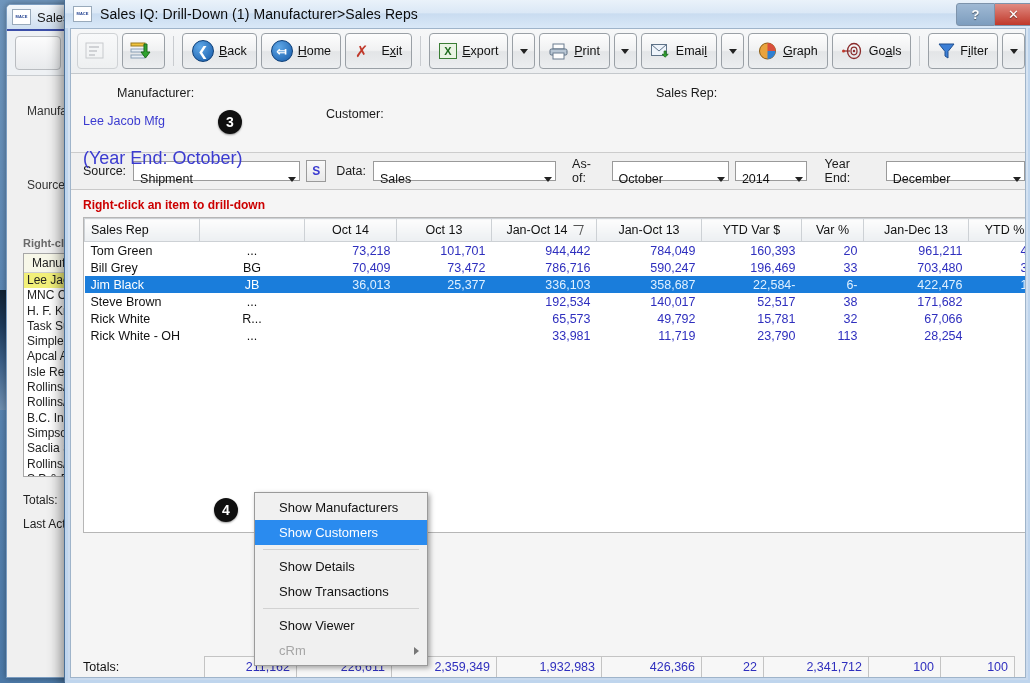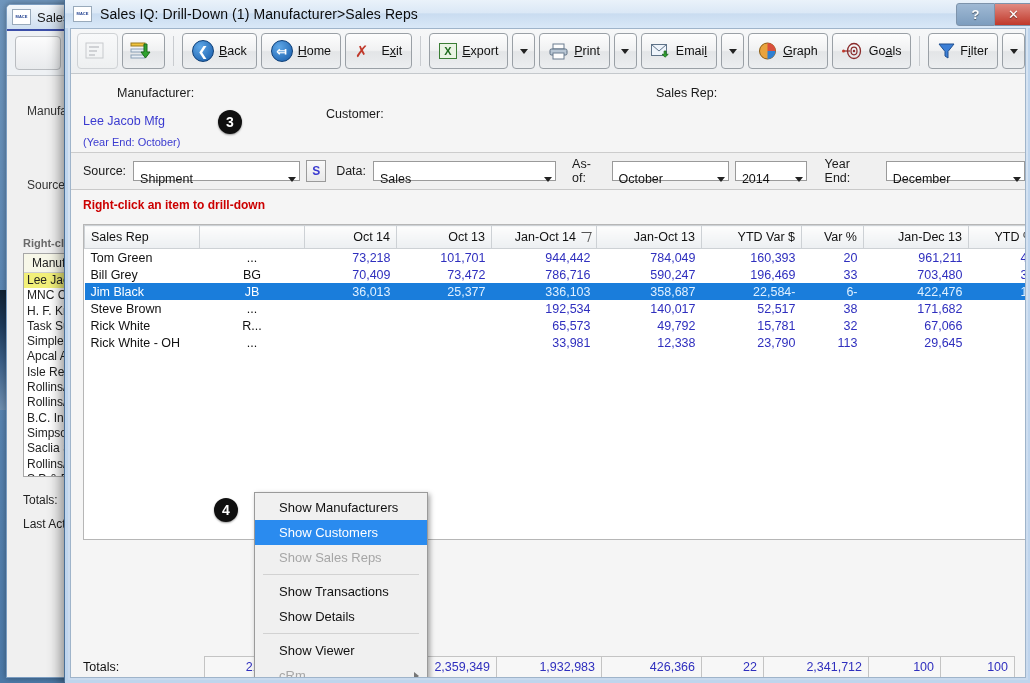--- a/index.html
+++ b/index.html
@@ -122,21 +122,21 @@
 
   
   #info{
     position:relative;height:78px;background:#f5f5f5;border-bottom:1px solid #ccc;
   }
   #info .lbl{position:absolute;font-size:12.5px;color:#1a1a1a;}
   #mfr-lbl{left:12px;top:12px;margin-left:34px;}
   #cust-lbl{left:255px;top:12px;margin-top:21px;}
   #rep-lbl{left:585px;top:12px;}
   #mfr-val{left:12px;top:40px;color:#3b3bd0;font-size:12.5px;position:absolute;}
-  #mfr-ye{left:12px;top:62px;color:#3b3bd0;font-size:11px;position:absolute;}
+  #mfr-ye{left:12px;top:74px;color:#3b3bd0;font-size:18px;position:absolute;}
   .badge{
     position:absolute;width:24px;height:24px;border-radius:50%;background:#101010;
     color:#fff;font-size:14px;font-weight:bold;display:flex;align-items:center;justify-content:center;
     box-shadow:0 1px 2px rgba(0,0,0,.4);
   }
   #badge3{left:147px;top:36px;}
   #badge4{left:143px;top:308px;z-index:60;}
 
   
   #filters{
@@ -151,27 +151,27 @@
   }
   .combo .arrow-dn{margin-left:6px;}
   .sbtn{
     width:18px;height:20px;border:1px solid #9a9a9a;background:linear-gradient(180deg,#fafafa,#e9e9e9);
     display:flex;align-items:center;justify-content:center;
     font-weight:bold;color:#3b3bd0;font-size:12px;margin:0 10px 0 6px;
   }
 
   
   #gridwrap{position:relative;padding:8px 12px 0 12px;background:#f5f5f5;height:560px;box-sizing:border-box;}
-  #hint{color:#cc0000;font-weight:bold;font-size:12px;margin-bottom:12px;}
+  #hint{color:#cc0000;font-weight:bold;font-size:12px;margin-bottom:5px;}
   table{border-collapse:collapse;width:932px;table-layout:fixed;font-size:12.5px;}
   thead th{
     background:linear-gradient(180deg,#fdfdfd,#eceff2);
     border:1px solid #cdd1d5;border-left:none;
     font-weight:normal;color:#111;height:22px;padding:0 6px;
-    text-align:right;white-space:nowrap;
+    text-align:center;white-space:nowrap;
   }
   thead th:first-child{text-align:left;border-left:1px solid #cdd1d5;}
   tbody td{
     height:17px;padding:0 6px;color:#2f2fbe;text-align:right;white-space:nowrap;
     border:none;
   }
   tbody td.name{text-align:left;color:#111;}
   tbody td.init{text-align:center;color:#111;}
   tbody tr.sel td{background:#1a7ddb;color:#dff0ff;}
   tbody tr.sel td.name,tbody tr.sel td.init{color:#fff;}
@@ -501,47 +501,44 @@
               <td>67,066</td>
               <td>3</td>
 
             </tr>
             <tr>
               <td class="name">Rick White - OH</td>
               <td class="init">...</td>
               <td></td>
               <td></td>
               <td>33,981</td>
-              <td>12,338</td>
+              <td>11,719</td>
               <td>23,790</td>
               <td>113</td>
-              <td>29,645</td>
+              <td>28,254</td>
               <td>1</td>
 
             </tr>
           </tbody>
         </table>
       </div>
 
       <div id="ctx">
         <div class="mi">
             <span>Show Manufacturers</span>
           </div>
         <div class="mi sel">
             <span>Show Customers</span>
           </div>
-        <div class="mi dis">
-            <span>Show Sales Reps</span>
-          </div>
         <div class="msep"></div>
         <div class="mi">
-            <span>Show Transactions</span>
+            <span>Show Details</span>
           </div>
         <div class="mi">
-            <span>Show Details</span>
+            <span>Show Transactions</span>
           </div>
         <div class="msep"></div>
         <div class="mi">
             <span>Show Viewer</span>
           </div>
         <div class="mi dis">
             <span>cRm</span>
             <span class="sub"></span>
           </div>
       </div>

